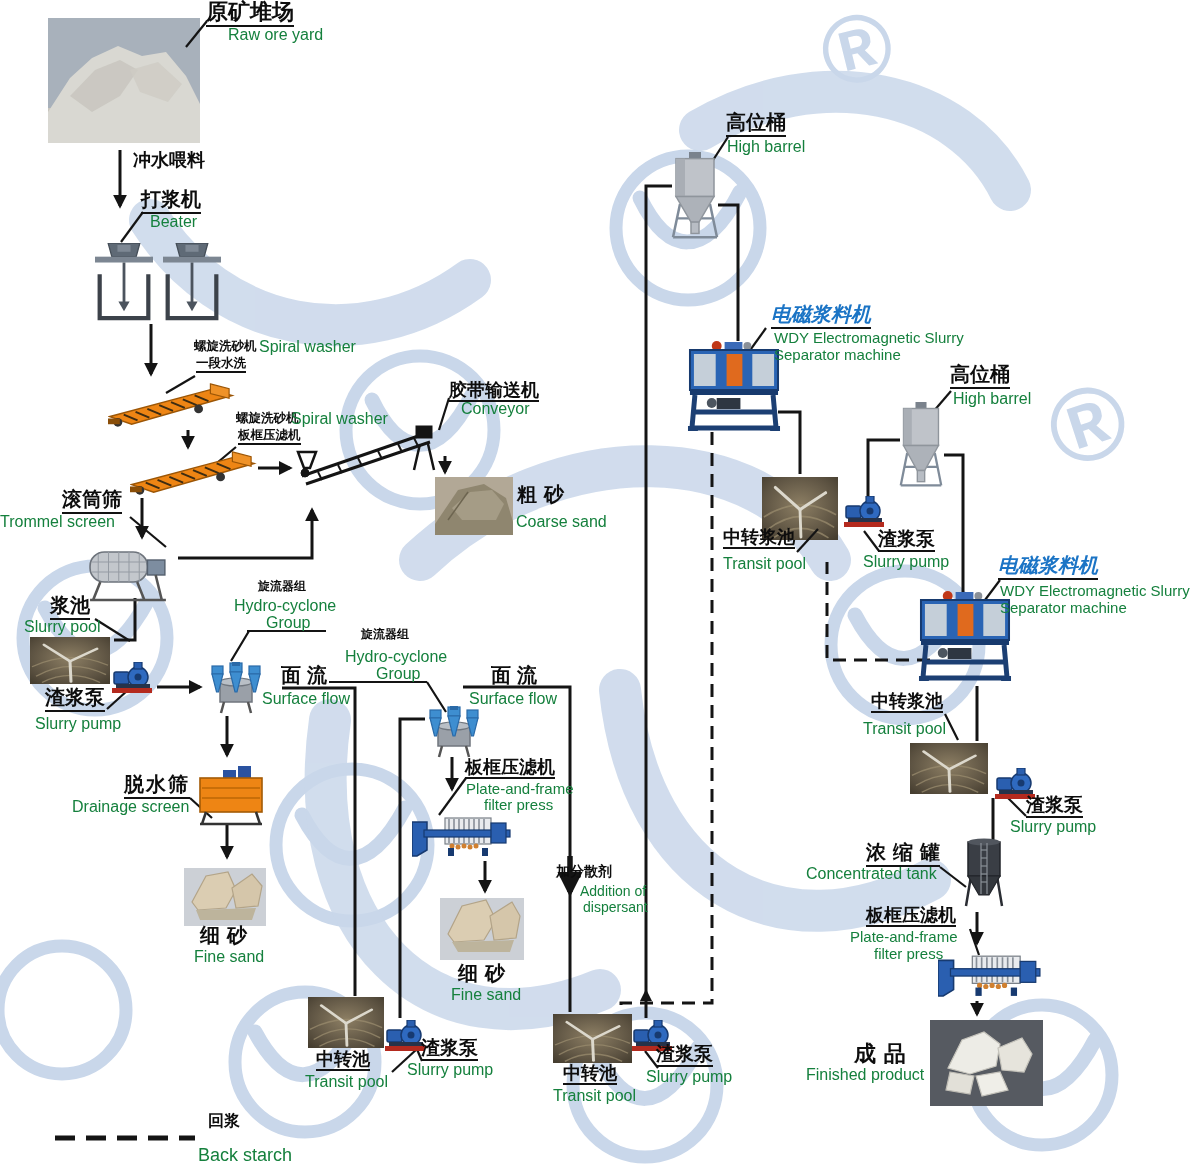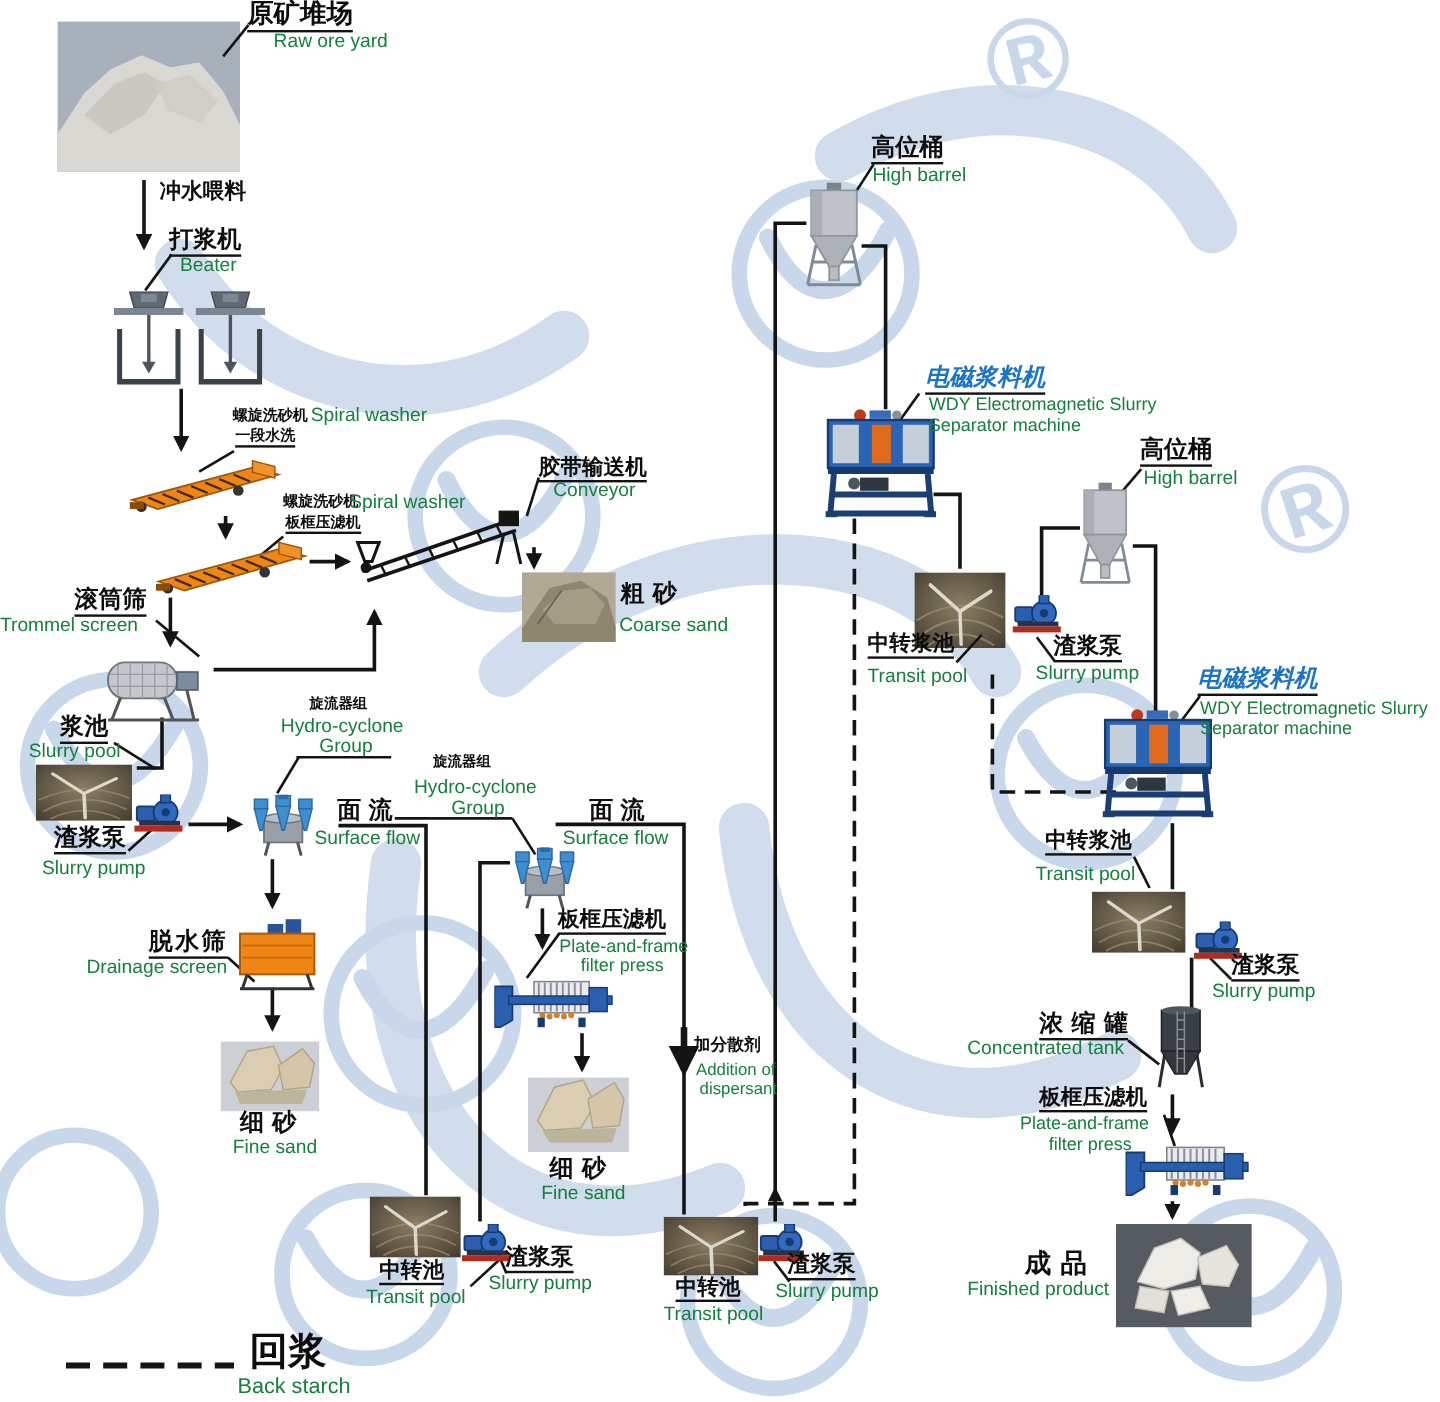--- a/index.html
+++ b/index.html
@@ -4,21 +4,21 @@
 <style>
   html,body{margin:0;padding:0;background:#fff;}
   .stage{position:relative;width:1200px;height:1168px;background:#ffffff;overflow:hidden;
          font-family:"Liberation Sans","DejaVu Sans",sans-serif;}
   .stage svg{position:absolute;left:0;top:0;}
   .lbl{position:absolute;white-space:nowrap;line-height:1.08;}
   .zh{font-weight:700;color:#0d0d0d;font-family:"DejaVu Sans","Liberation Sans",sans-serif;}
   .en{color:#15803d;font-size:16px;font-weight:400;}
   .u{border-bottom:2.5px solid #121212;padding-bottom:1px;}
   .blue{color:#1b74c5;font-style:italic;} .s12{font-size:12.5px;text-align:right;} .s14{font-size:14px;} .s15{font-size:12px;} .s18{font-size:18px;} .s19{font-size:19px;} .s20{font-size:20px;}
-  .s22{font-size:22px;} .s26{font-size:32px;font-family:Liberation Mono, monospace;}
+  .s22{font-size:22px;} .s26{font-size:16px;}
   .e14{font-size:14px;} .e15{font-size:15px;} .e18{font-size:18px;}
   .ls2{letter-spacing:2px;} .ls6{letter-spacing:6px;}
 </style>
 </head>
 <body>
 
 <div class="stage">
 
 <svg width="1200" height="1168" viewBox="0 0 1200 1168">
   <g stroke="#c9d7ea" fill="none">
@@ -430,21 +430,21 @@
 <div class="lbl zh s20" style="left:200px;top:925px">细 砂</div>
 <div class="lbl en" style="left:194px;top:948px">Fine sand</div>
 
 <div class="lbl zh s18 u" style="left:465px;top:757px">板框压滤机</div>
 <div class="lbl en e15" style="left:466px;top:781px">Plate-and-frame</div>
 <div class="lbl en e15" style="left:484px;top:797px">filter press</div>
 
 <div class="lbl zh s20" style="left:458px;top:963px">细 砂</div>
 <div class="lbl en" style="left:451px;top:986px">Fine sand</div>
 
-<div class="lbl zh s14" style="left:578px;top:864px">加分散剂</div>
+<div class="lbl zh s14" style="left:556px;top:864px">加分散剂</div>
 <div class="lbl en e14" style="left:580px;top:884px">Addition of</div>
 <div class="lbl en e14" style="left:583px;top:900px">dispersant</div>
 
 <div class="lbl zh s18 u" style="left:316px;top:1049px">中转池</div>
 <div class="lbl en" style="left:305px;top:1073px">Transit pool</div>
 
 <div class="lbl zh s19 u" style="left:421px;top:1037px">渣浆泵</div>
 <div class="lbl en" style="left:407px;top:1061px">Slurry pump</div>
 
 <div class="lbl zh s18 u" style="left:563px;top:1063px">中转池</div>

